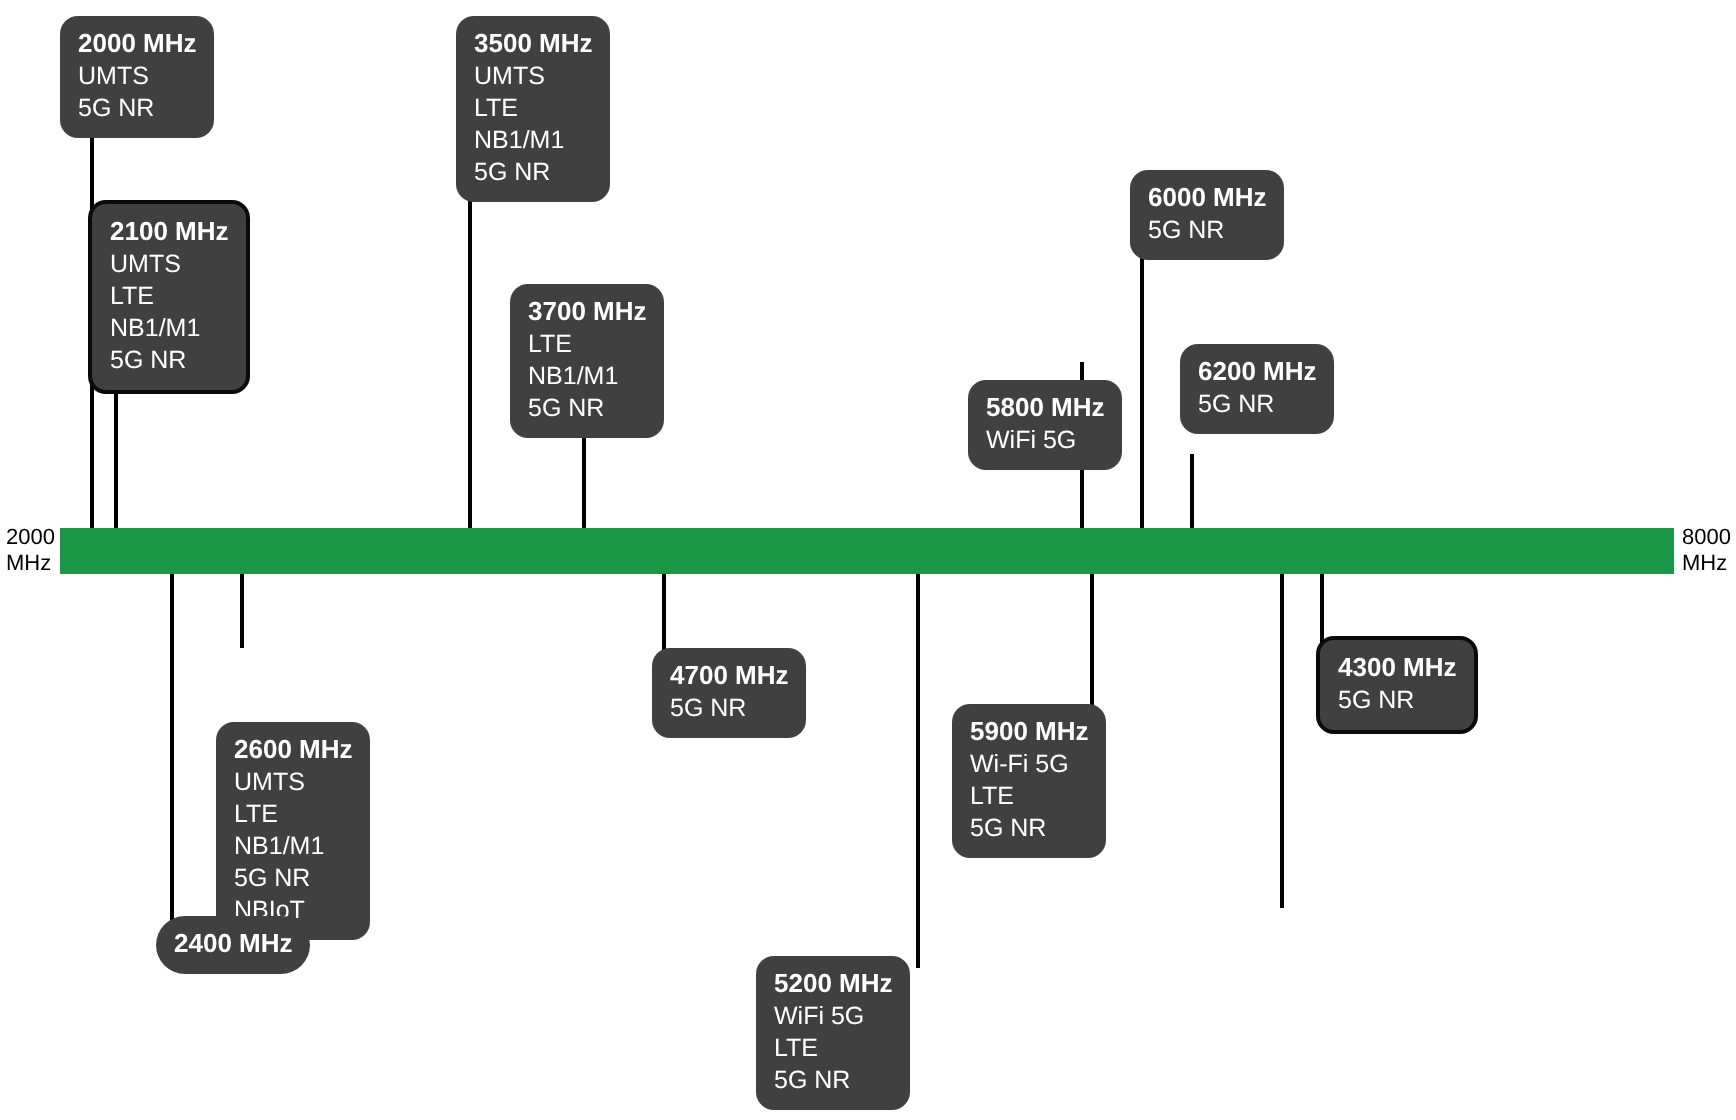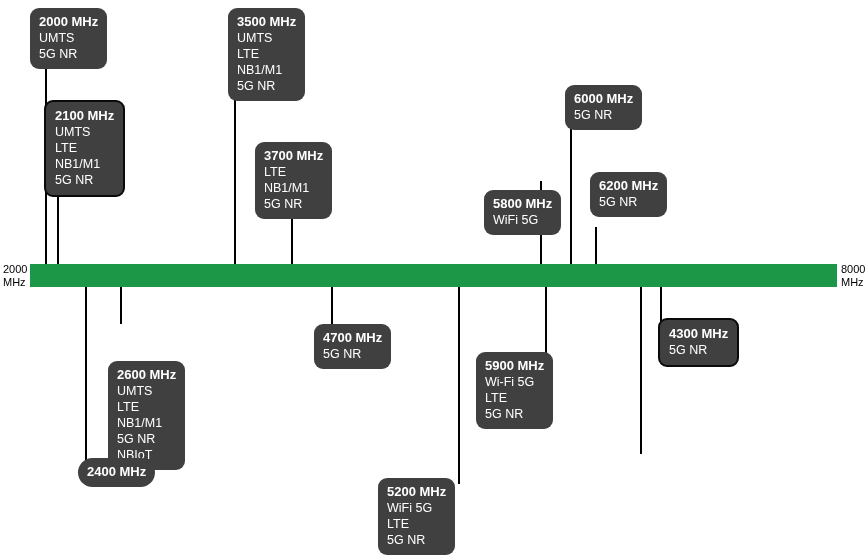--- a/index.html
+++ b/index.html
@@ -151,21 +151,21 @@
         <div>NB1/M1</div>
         <div>5G NR</div>
         <div>NBIoT</div>
       </div>
   </div>
 
   <div class="band" style="left:78px; top:458px;border-radius:16px;">
     <div class="band-title">2400 MHz</div>
   </div>
 
-  <div class="band" style="left:314px; top:324px;">
+  <div class="band" style="left:326px; top:324px;">
     <div class="band-title">4700 MHz</div>
     <div class="band-techs">
         <div>5G NR</div>
       </div>
   </div>
 
   <div class="band" style="left:378px; top:478px;">
     <div class="band-title">5200 MHz</div>
     <div class="band-techs">
         <div>WiFi 5G</div>

